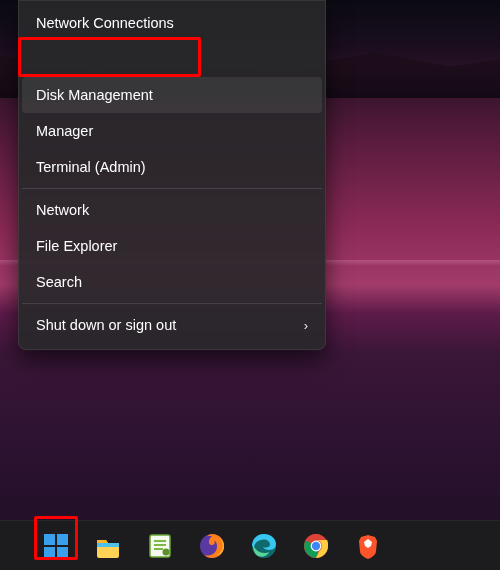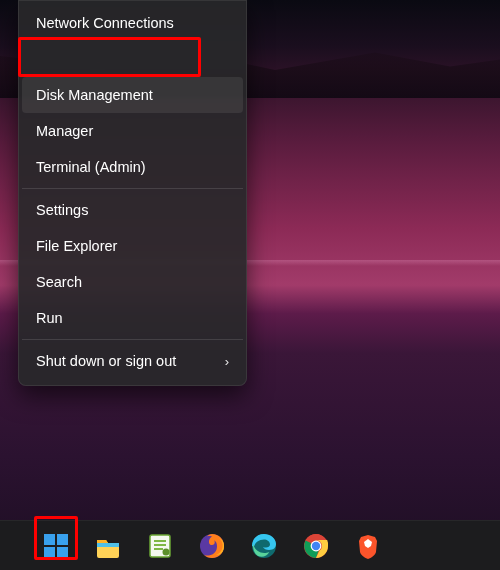--- a/index.html
+++ b/index.html
@@ -33,21 +33,21 @@
   .desktop::after{
     content:"";
     position:absolute; left:0; right:0; top:260px; height:6px;
     background: linear-gradient(to bottom, rgba(255,180,220,.25), rgba(255,180,220,0));
   }
 
   .context-menu {
     position: absolute;
     left: 18px;
     top: 0;
-    width: 229px;
+    width: 308px;
     background: rgba(40,40,42,0.92);
     border: 1px solid rgba(255,255,255,0.08);
     border-radius: 0 0 8px 8px;
     box-shadow: 0 10px 25px rgba(0,0,0,0.6);
     padding: 4px 3px 6px 3px;
     backdrop-filter: blur(2px);
   }
   .menu-item {
     display: flex;
     align-items: center;
@@ -125,30 +125,27 @@
       <span>Disk Management</span>
     </div>
     <div class="menu-item">
       <span>Manager</span>
     </div>
     <div class="menu-item">
       <span>Terminal (Admin)</span>
     </div>
     <div class="menu-sep"></div>
     <div class="menu-item">
-      <span>Settings</span>
+      <span>Network</span>
     </div>
     <div class="menu-item">
       <span>File Explorer</span>
     </div>
     <div class="menu-item">
       <span>Search</span>
-    </div>
-    <div class="menu-item">
-      <span>Run</span>
     </div>
     <div class="menu-sep"></div>
     <div class="menu-item">
       <span>Shut down or sign out</span>
       <span class="chevron">›</span>
     </div>
   </div>
 
 <div class="taskbar" id="taskbar">
     <div class="tb-btn">

